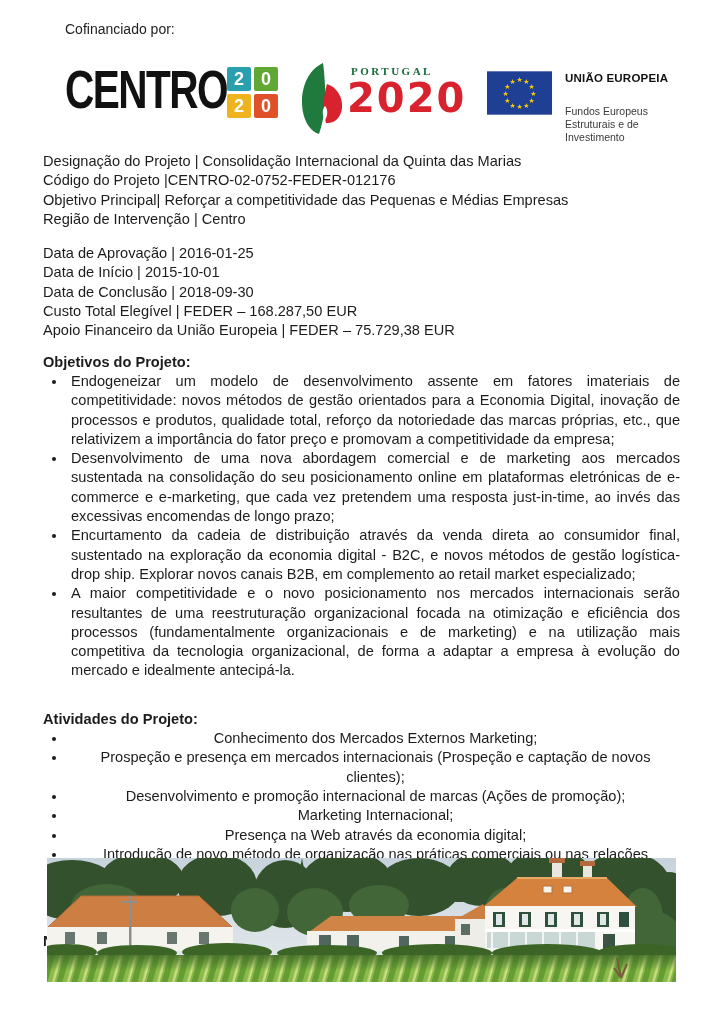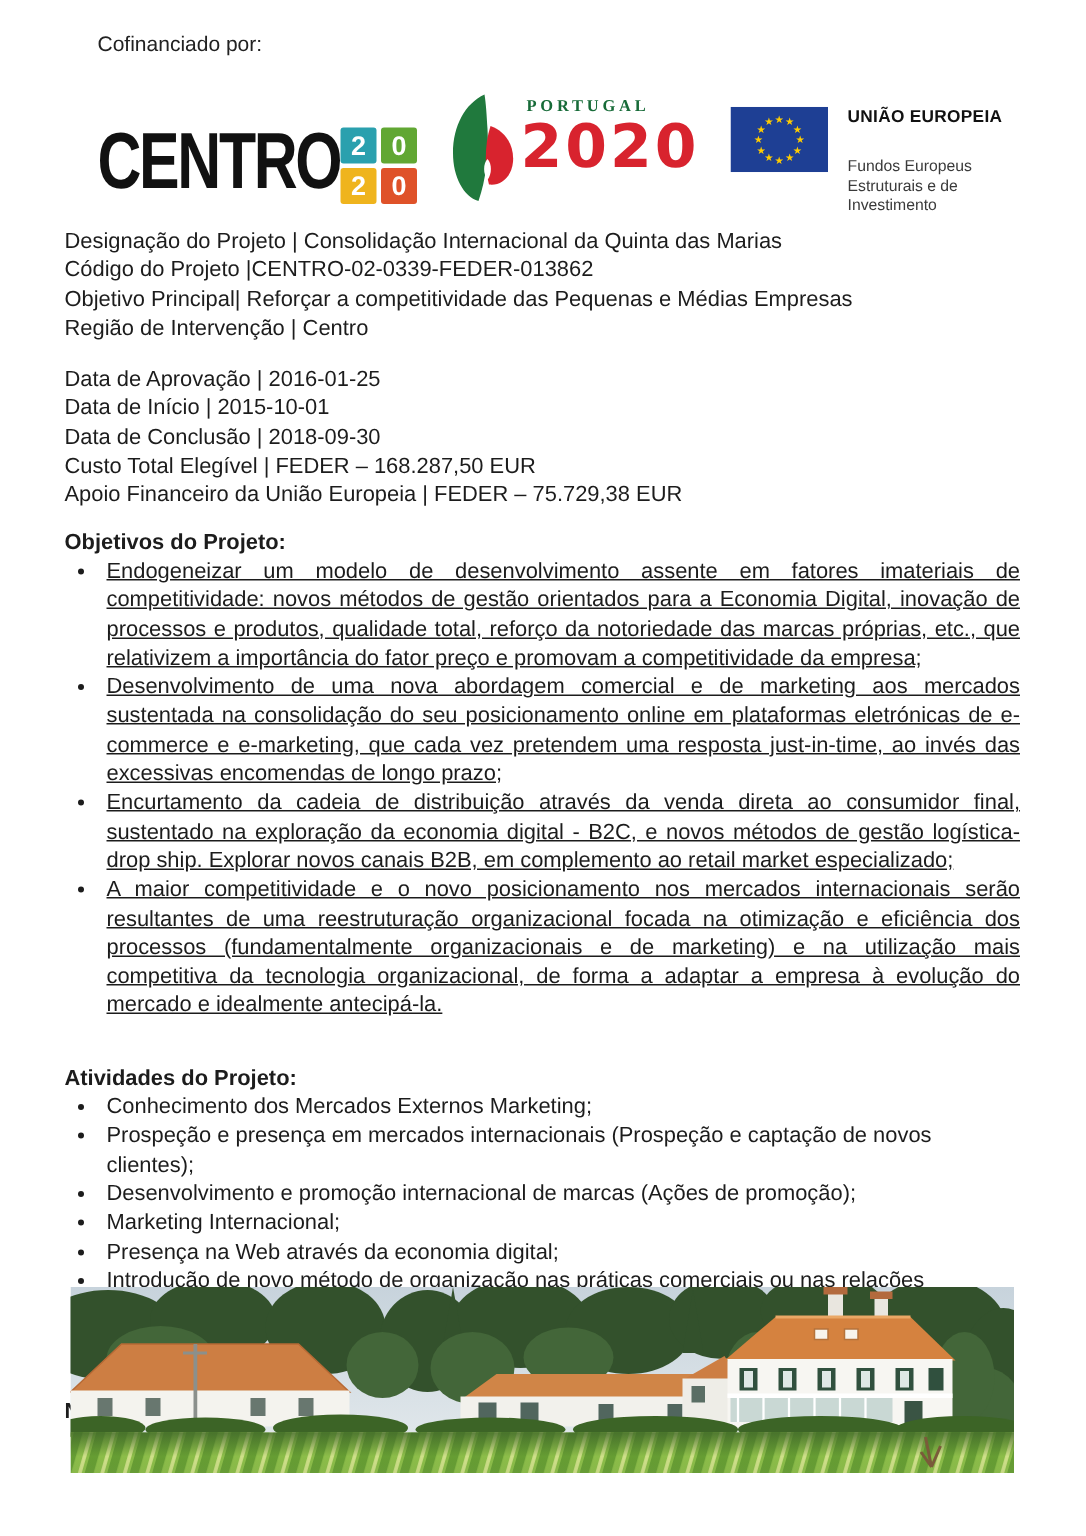--- a/index.html
+++ b/index.html
@@ -2,21 +2,21 @@
 <html><head>
 <meta charset="utf-8">
 <style>
   html,body{margin:0;padding:0;background:#ffffff;}
   .page{position:relative;width:724px;height:982px;background:#fff;overflow:hidden;
         font-family:"Liberation Sans",sans-serif;color:#1c1c1c;}
   .cofinanced{position:absolute;top:21px;left:65px;font-size:14px;color:#222;}
 
   
   .logo-row{position:absolute;top:56px;left:65px;width:618px;height:84px;}
-  .logo-centro{position:absolute;left:0;top:26px;display:flex;align-items:center;justify-content:flex-end;}
+  .logo-centro{position:absolute;left:0;top:8px;display:flex;align-items:center;justify-content:flex-end;}
   .centro-word{display:inline-block;font-size:52px;font-weight:700;letter-spacing:-2px;
                color:#111;transform:scaleX(.78) scaleY(1.02);transform-origin:left center;line-height:1;}
   .centro-grid{position:absolute;left:162px;top:3px;display:grid;
                grid-template-columns:24px 24px;grid-template-rows:24px 24px;gap:3px;}
   .centro-sq{display:flex;align-items:center;justify-content:center;border-radius:2px;
              color:#fff;font-weight:700;font-size:18px;line-height:1;}
   .sq-teal{background:#2aa0ae;} .sq-green{background:#61a733;}
   .sq-yellow{background:#efb41d;} .sq-red{background:#df5229;}
 
   .logo-pt{position:absolute;left:236px;top:2px;width:176px;height:80px;}
@@ -31,22 +31,22 @@
   .eu-text{margin-left:13px;padding-top:4px;}
   .eu-title{font-size:11.5px;font-weight:700;color:#111;letter-spacing:.2px;}
   .eu-sub{margin-top:21px;font-size:10.5px;line-height:13px;color:#3a3a3a;}
 
   
   .content{position:absolute;left:43px;top:152px;width:637px;font-size:14.6px;line-height:19.3px;}
   .tline{white-space:nowrap;}
   .spacer-s{height:15px;} .spacer-m{height:12px;} .spacer-l{height:29px;}
   .sec-title{font-weight:700;}
   ul.blist{margin:0;padding-left:24px;}
-  ul.blist li{padding-left:4px;}
-  ul.justify li{text-align:justify;text-decoration:underline;}
+  ul.blist li{padding-left:4px;text-align:center;}
+  ul.justify li{text-align:justify;}
   .exec-line .lbl{font-weight:700;}
 
   
   .photo{position:absolute;left:47px;top:858px;width:629px;height:150px;display:block;}
 </style>
 </head>
 <body>
 
 <div class="page">
 
@@ -99,21 +99,21 @@
           <div>Estruturais e de Investimento</div>
         </div>
       </div>
     </div>
   </div>
 
   <div class="content">
 
     <div>
       <div class="tline">Designação do Projeto | Consolidação Internacional da Quinta das Marias</div>
-      <div class="tline">Código do Projeto |CENTRO-02-0339-FEDER-013862</div>
+      <div class="tline">Código do Projeto |CENTRO-02-0752-FEDER-012176</div>
       <div class="tline">Objetivo Principal| Reforçar a competitividade das Pequenas e Médias Empresas</div>
       <div class="tline">Região de Intervenção | Centro</div>
     </div>
 
     <div class="spacer-s"></div>
 
     <div>
       <div class="tline">Data de Aprovação | 2016-01-25</div>
       <div class="tline">Data de Início | 2015-10-01</div>
       <div class="tline">Data de Conclusão | 2018-09-30</div>

